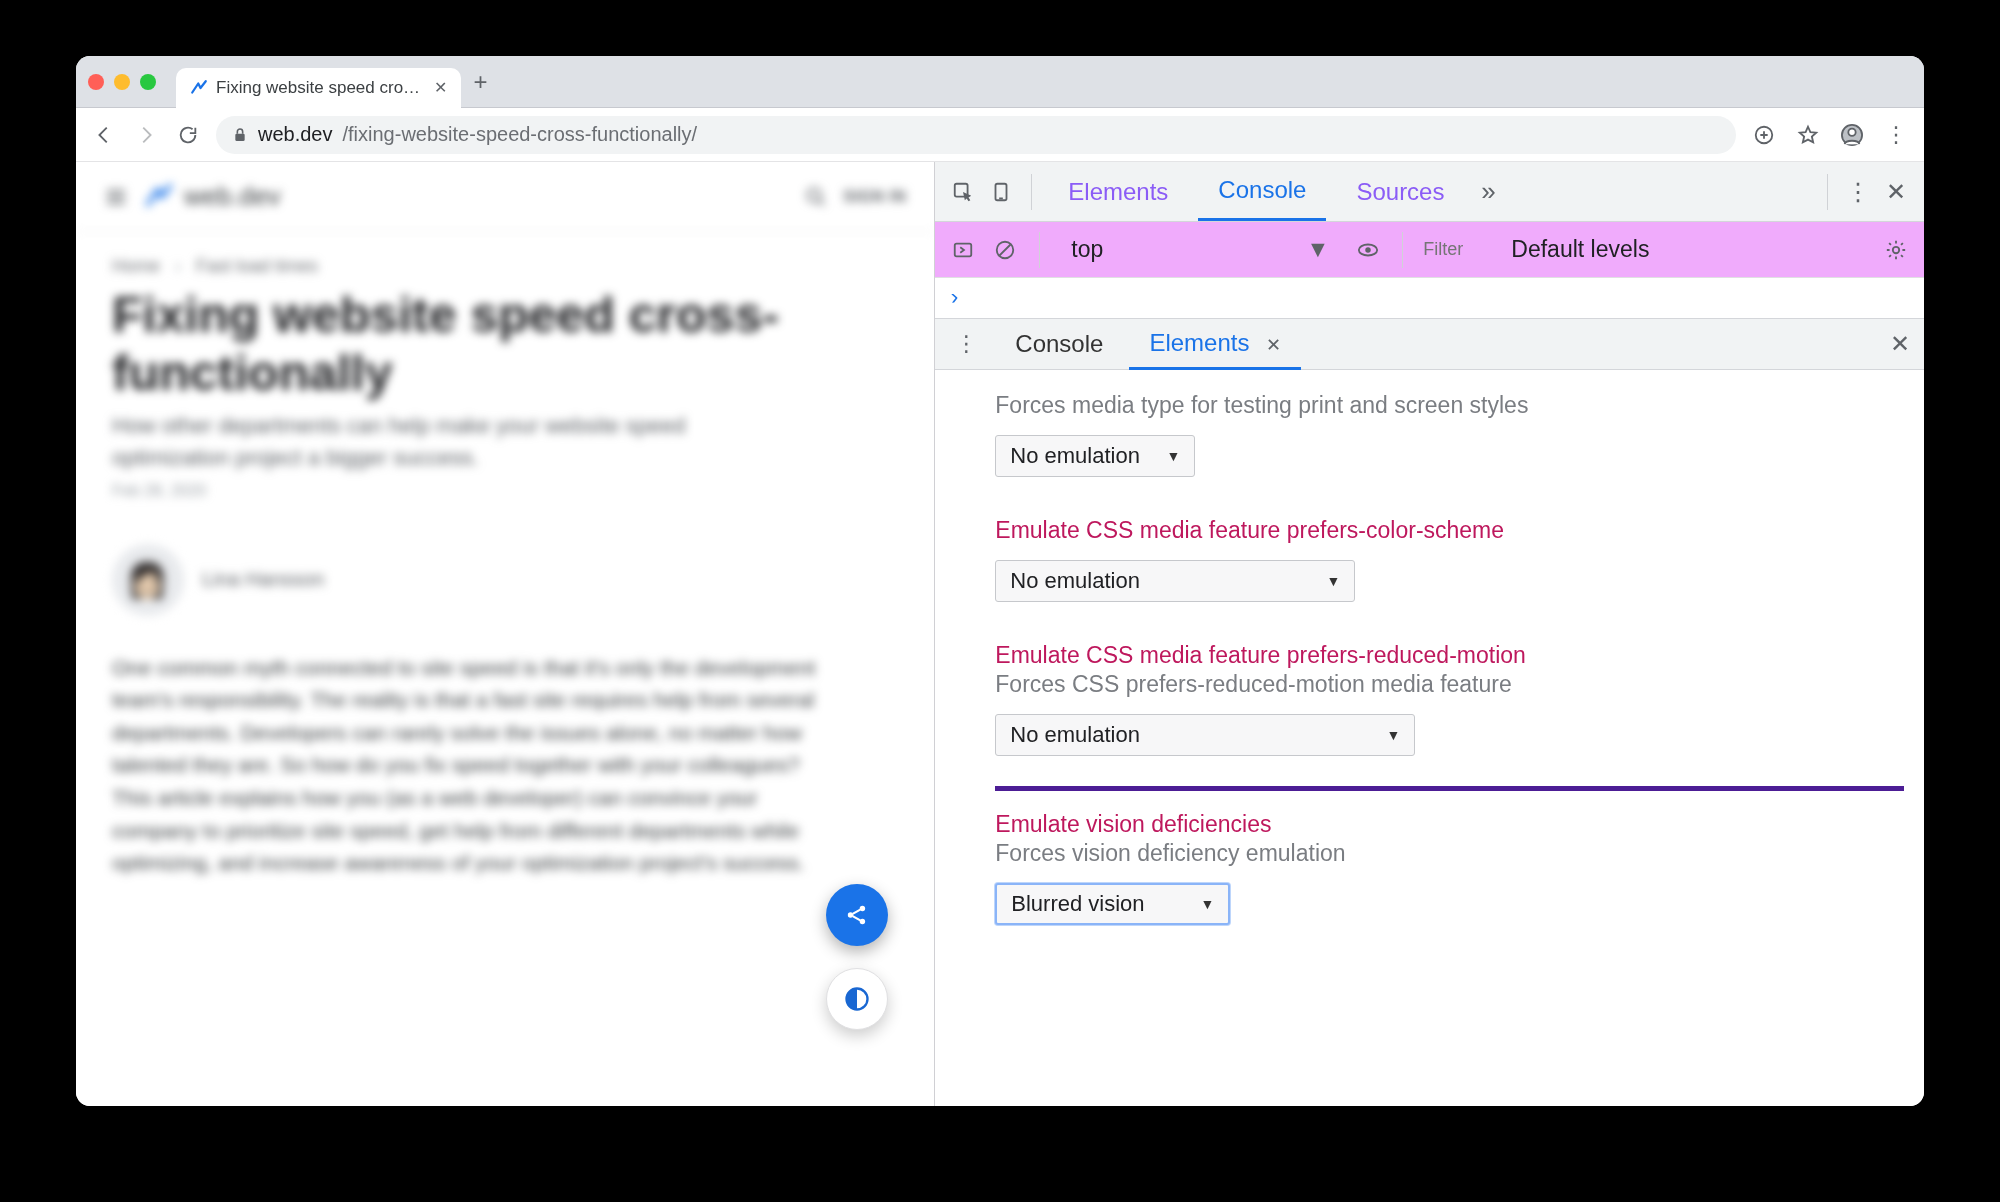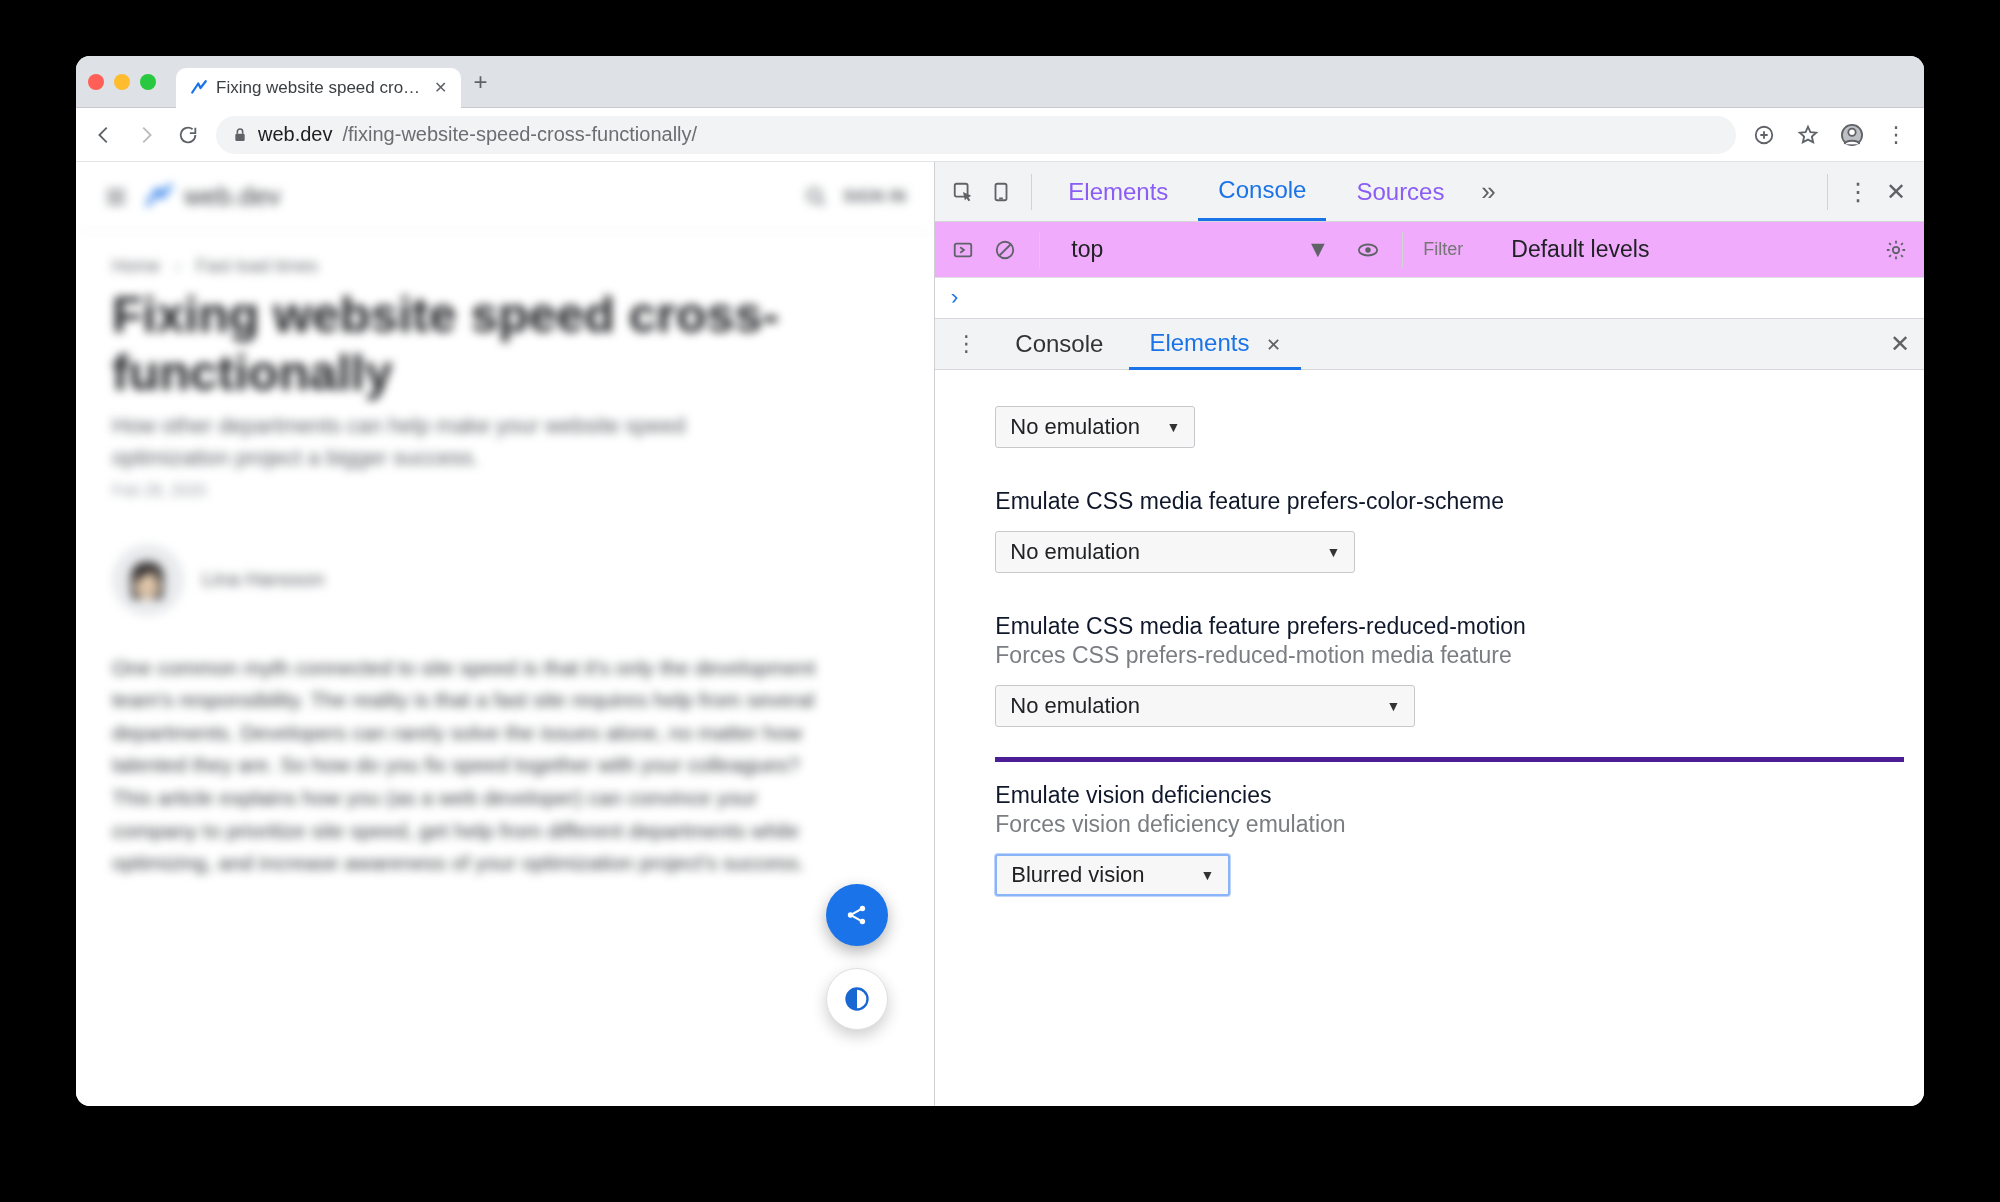--- a/index.html
+++ b/index.html
@@ -156,21 +156,21 @@
   .drawer-tab{padding:10px 20px;color:#333;}
   .drawer-tab.active{color:#1a73e8;border-bottom:3px solid #1a73e8;}
   .drawer-tab .x{margin-left:10px;color:#5f6368;font-size:18px;}
   .drawer-tabs .sp{flex:1;}
 
   .rendering{
     flex:1;overflow-y:auto;padding:0 20px 30px 60px;font-size:23px;color:#202124;
   }
   .rend-block{padding:20px 0;}
   .rend-block.bt { border-top:5px solid #4c1d95; margin-top:10px; }
-  .rend-label{color:#0f172a;}
+  .rend-label{color:#be185d;}
   .rend-desc{color:#7a7d82;margin-top:2px;}
   .sel{
     margin-top:16px;height:42px;border:1px solid #c6c8cc;background:#f7f7f8;
     display:flex;align-items:center;justify-content:space-between;padding:0 14px;
     font-size:22px;border-radius:3px;min-width:200px;
   }
   .sel .tri{color:#333;font-size:14px;}
   .sel.focus{border:2px solid #8ab4f8;box-shadow:0 0 0 1px #bed6fb;}
   .w1{width:200px;} .w2{width:360px;} .w3{width:420px;} .w4{width:235px;}
 
@@ -375,20 +375,21 @@
           <span class="drawer-tab active">
             <span>Elements</span>
             <span class="x">✕</span>
           </span>
           <span class="sp"></span>
           <span class="dt-ico" style="font-size:24px;color:#5f6368;">✕</span>
         </div>
 
         <div class="rendering">
           <div class="rend-block">
+            <div class="rend-desc">Forces media type for testing print and screen styles</div>
             <div class="sel w1">
               <span>No emulation</span>
               <span class="tri">▼</span>
             </div>
           </div>
 
           <div class="rend-block">
             <div class="rend-label">Emulate CSS media feature prefers-color-scheme</div>
             <div class="sel w2">
               <span>No emulation</span>

